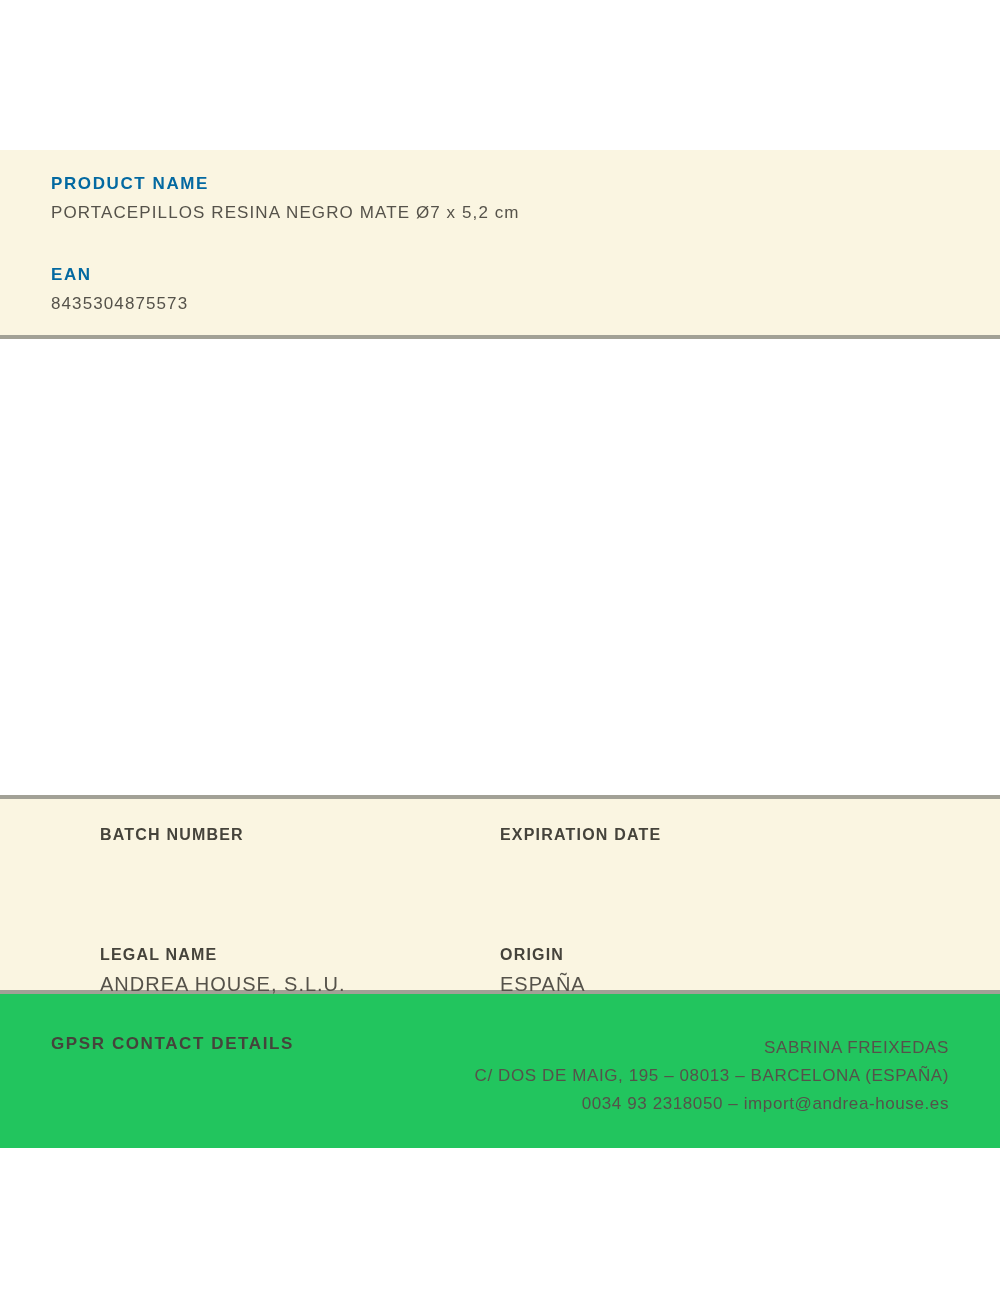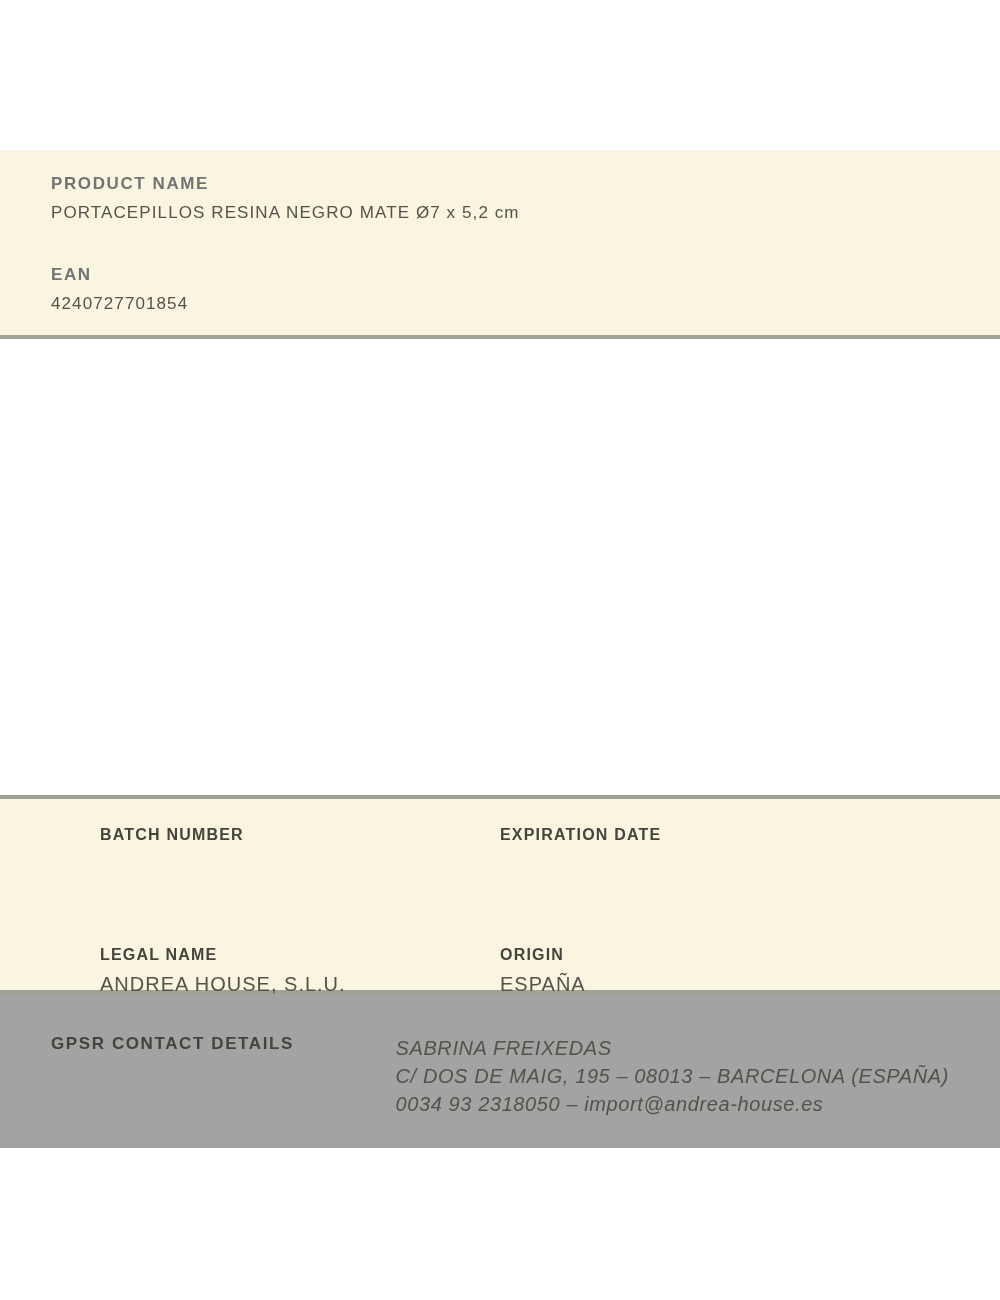--- a/index.html
+++ b/index.html
@@ -20,21 +20,21 @@
   
   .product-section {
     height: 185px;
     background: #faf5e1;
     padding: 24px 51px 0 51px;
   }
   .field-label {
     font-size: 17px;
     font-weight: bold;
     letter-spacing: 1.6px;
-    color: #737373;
+    color: #0369a1;
     line-height: 20px;
   }
   .field-value {
     font-size: 17px;
     font-weight: normal;
     letter-spacing: 1.1px;
     color: #55524a;
     line-height: 20px;
     margin-top: 9px;
   }
@@ -68,58 +68,58 @@
     color: #55524a;
     line-height: 19px;
     margin-top: 11px;
     min-height: 19px;
   }
   .trace-row-gap { height: 71px; grid-column: 1 / span 2; }
 
   
   .gpsr-section {
     height: 154px;
-    background: #a3a3a3;
+    background: #22c55e;
     padding: 40px 51px 0 51px;
     display: flex;
     justify-content: space-between;
     align-items: flex-start;
   }
   .gpsr-heading {
     font-size: 17px;
     font-weight: bold;
     letter-spacing: 1.6px;
     color: #45433b;
     line-height: 19px;
   }
   .gpsr-contact {
-    font-size: 20px;
+    text-align: right;
+    font-size: 17px;
     letter-spacing: 0.6px;
     color: #55524a;
-    font-style: italic;
   }
   .gpsr-contact .contact-line { line-height: 28px; }
 
   .spacer-bottom { height: 152px; background: #ffffff; }
 </style>
 </head>
 <body>
 
 <div class="page">
 
   <div class="spacer-top"></div>
 
   <section class="product-section">
     <div class="name-block">
       <div class="field-label">PRODUCT NAME</div>
       <div class="field-value">PORTACEPILLOS RESINA NEGRO MATE Ø7 x 5,2 cm</div>
     </div>
     <div class="ean-block">
       <div class="field-label">EAN</div>
-      <div class="field-value">4240727701854</div>
+      <div class="field-value">8435304875573</div>
     </div>
   </section>
 
   <div class="divider"></div>
 
   <div class="blank-gap"></div>
 
   <div class="divider"></div>
 
   <section class="trace-section">

